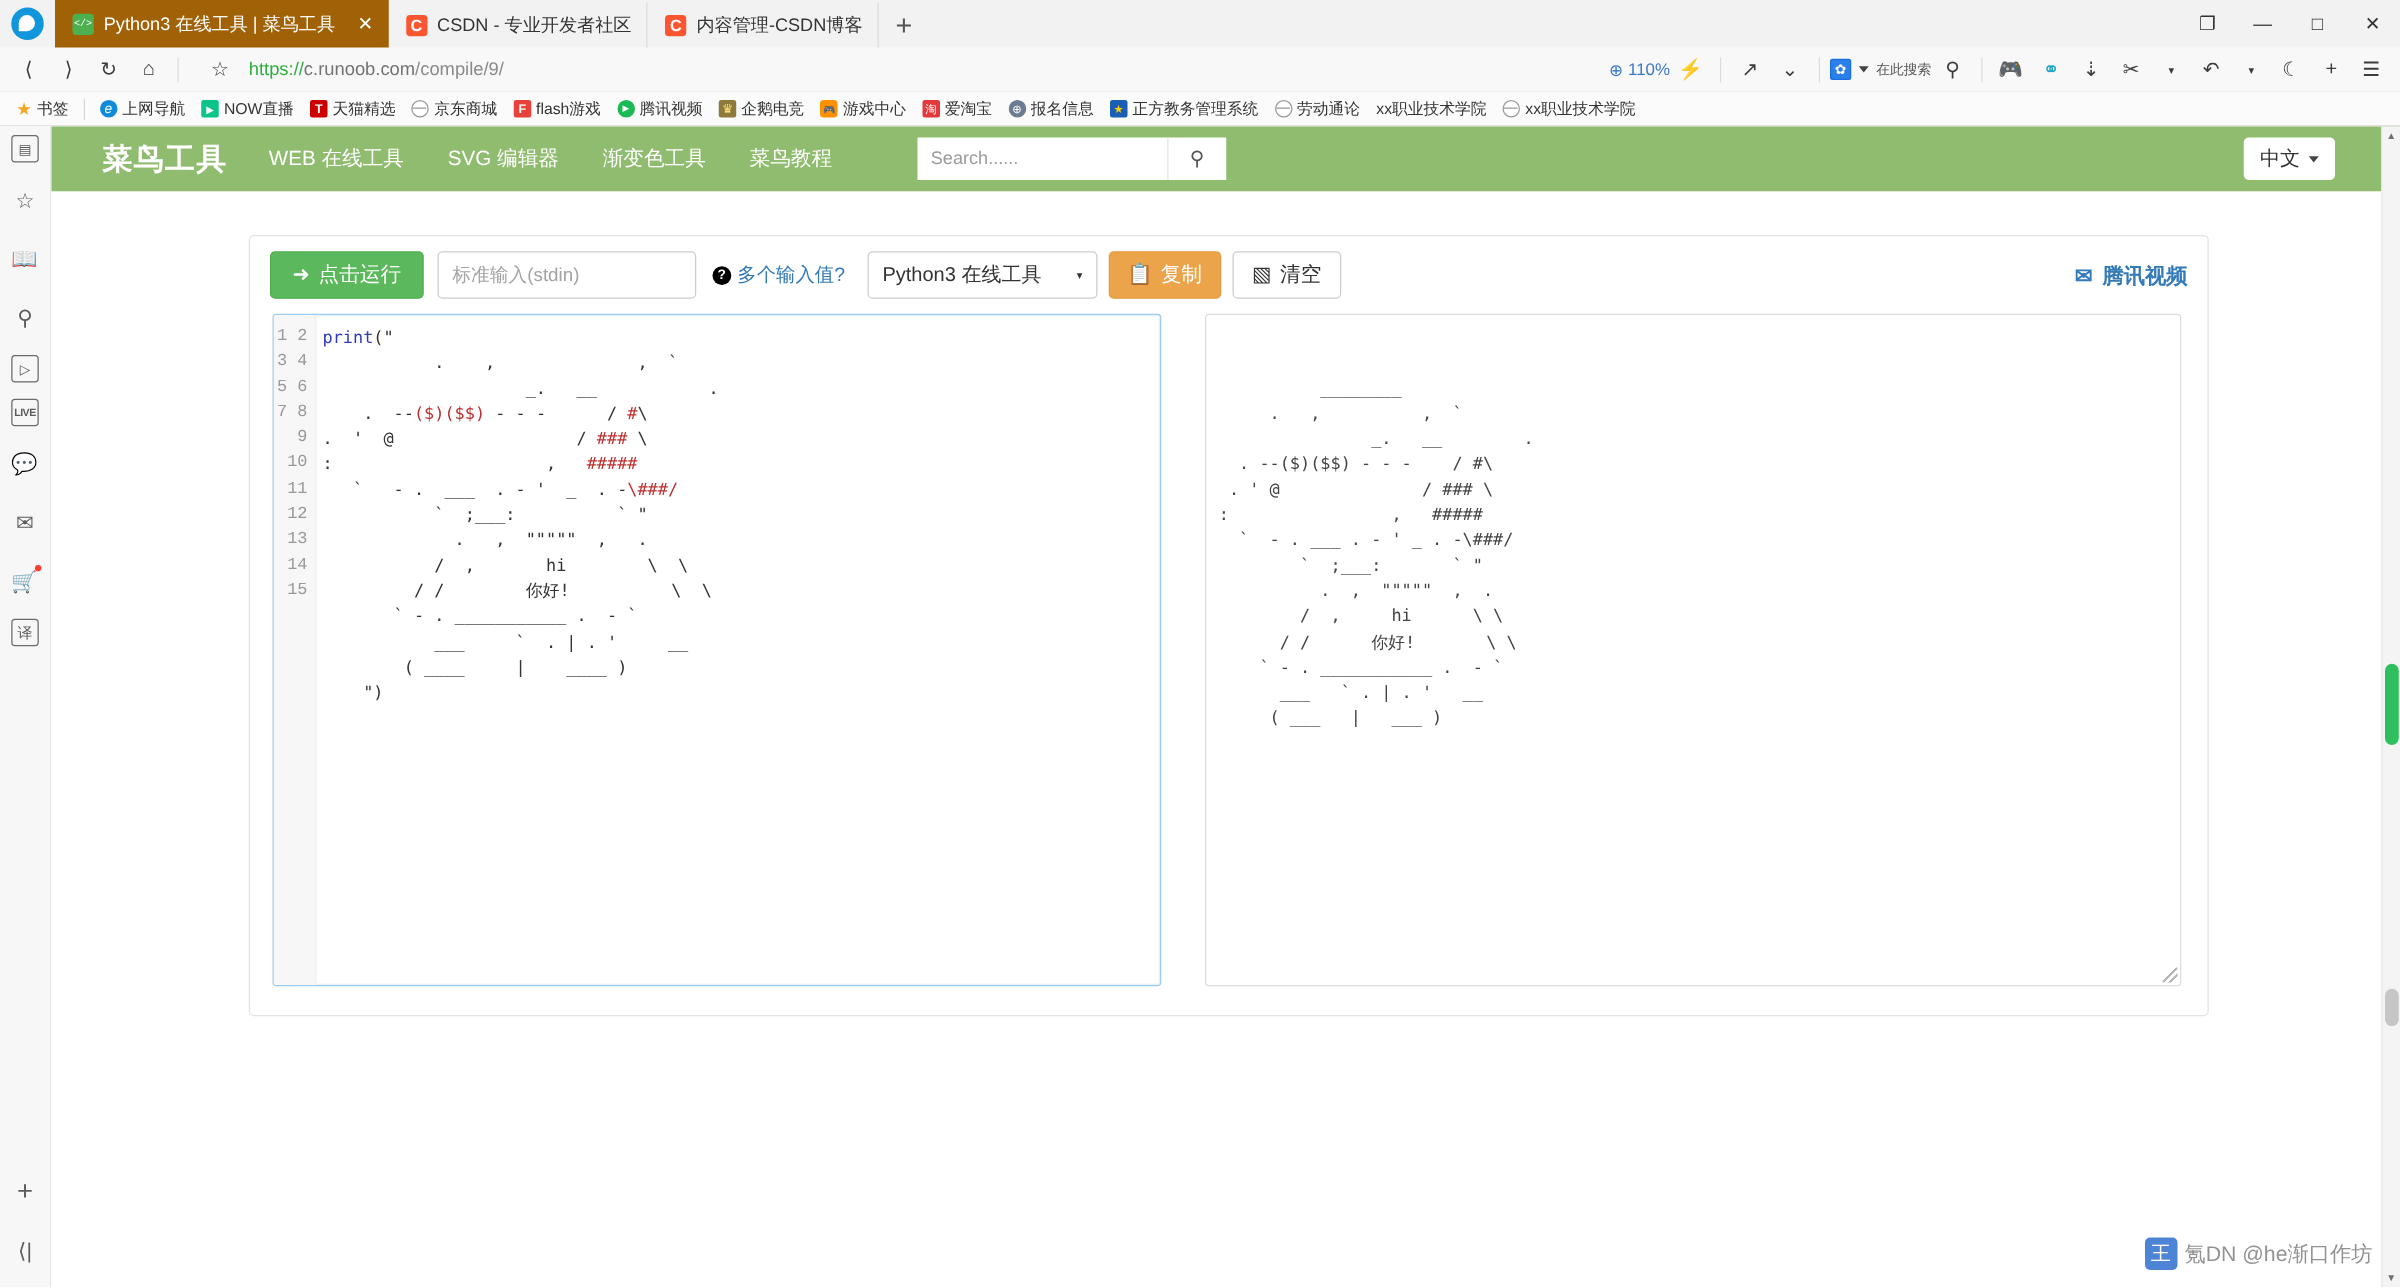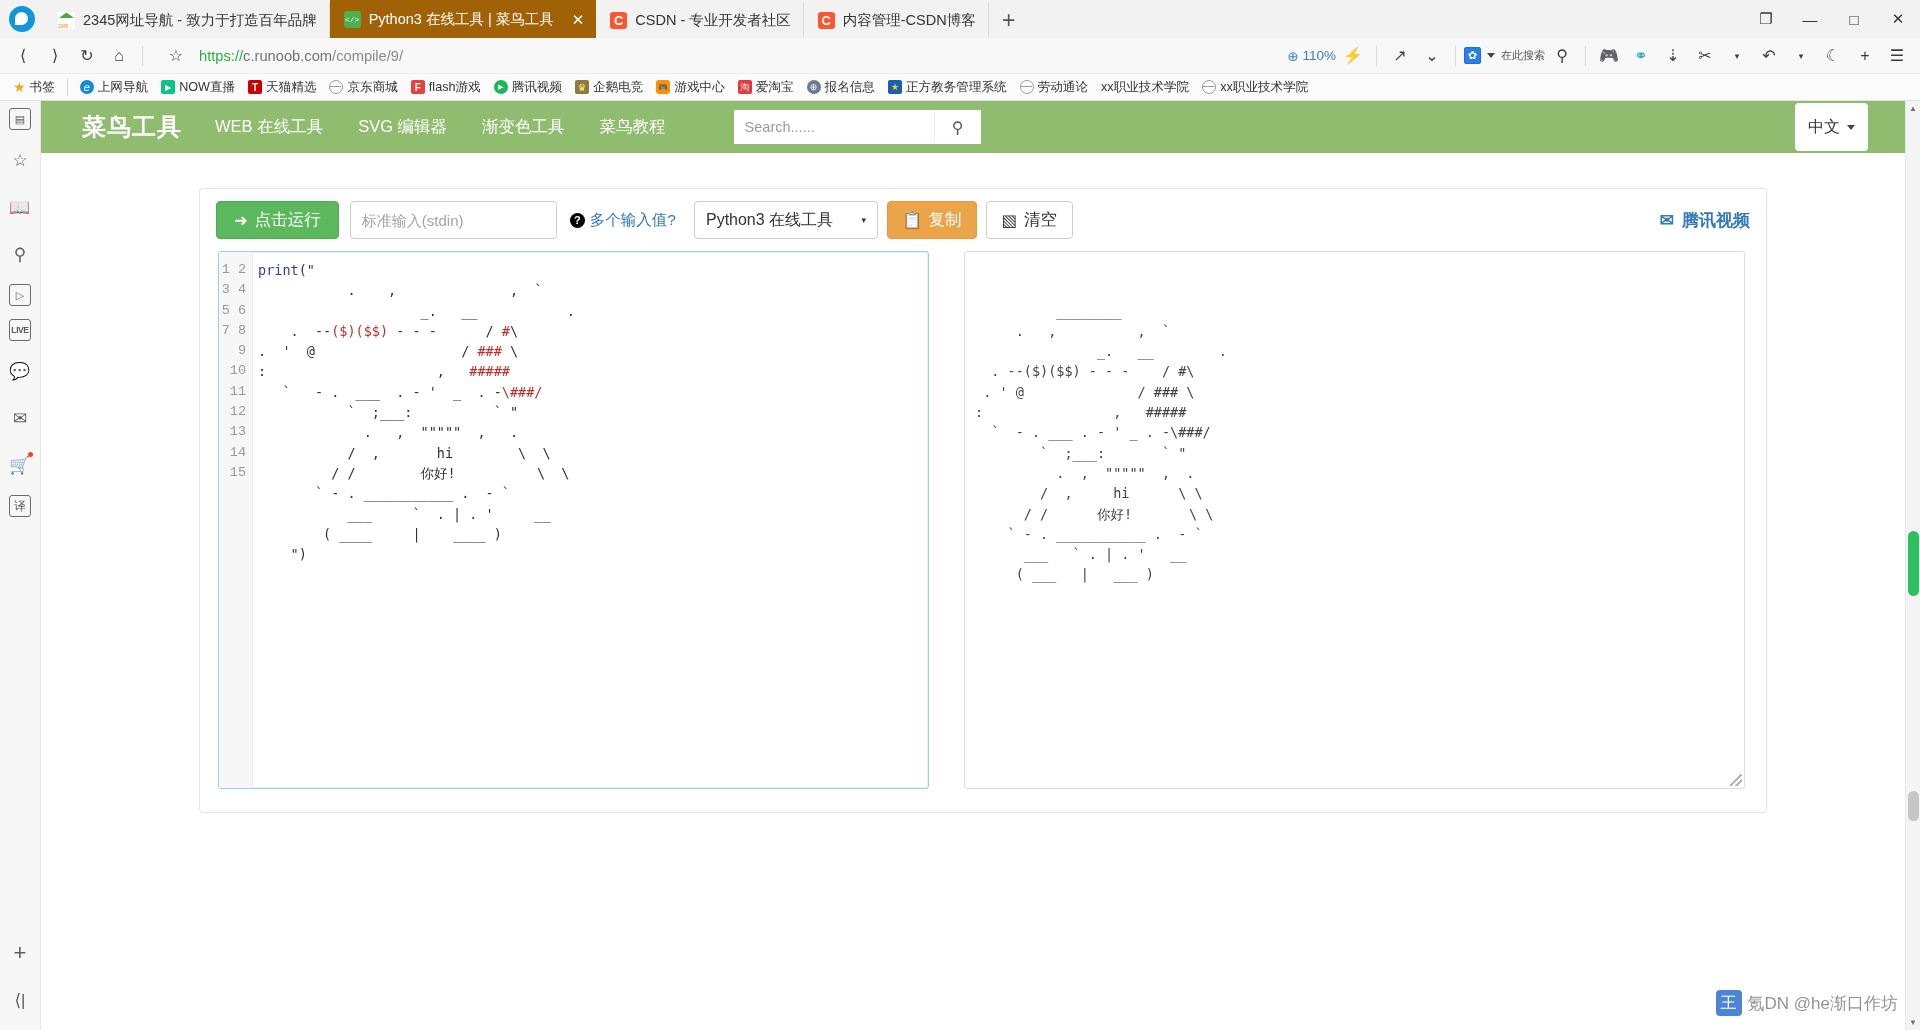--- a/index.html
+++ b/index.html
@@ -199,21 +199,21 @@
     background:#fff; padding:0 11px; font-size:14.5px; color:#333;
     font-family:"Liberation Sans",sans-serif;
   }
   .hsearch input::placeholder{ color:#9b9b9b; }
   .hsbtn{
     width:47px;height:34px;background:#ffffff;display:flex;align-items:center;
     justify-content:center;color:#555;font-size:16px;border-left:1px solid #eee;
   }
   .langbtn{
     margin-left:auto; margin-right:52px;
-    background:#ffffff; height:48px; min-width:73px; border-radius:4px;
+    background:#ffffff; height:34px; min-width:73px; border-radius:4px;
     display:flex;align-items:center;justify-content:center;gap:7px;
     color:#333;font-size:16px;
   }
   .caret{ width:0;height:0;border-left:4.5px solid transparent;border-right:4.5px solid transparent;border-top:5.5px solid #444; }
 
   .content-wrap{ padding:35px 0 0 0; }
   .card{
     margin:0 153px 0 158px; background:#fff;
     border:1px solid #e3e3e3; border-radius:4px;
   }
@@ -327,24 +327,20 @@
 </head>
 <body>
 
 <div id="browser">
 
   <div class="tabstrip">
     <div class="logo-badge">
       <div class="logo-circle"></div>
     </div>
     <div class="tabs">
-      <div class="tab">
-        <span class="favicon fav-2345"></span>
-        <span class="label">2345网址导航 - 致力于打造百年品牌</span>
-      </div>
       <div class="tab active">
         <span class="favicon fav-runoob"></span>
         <span class="label">Python3 在线工具 | 菜鸟工具</span>
         <span class="tclose">✕</span>
       </div>
       <div class="tab">
         <span class="favicon fav-csdn"></span>
         <span class="label">CSDN - 专业开发者社区</span>
       </div>
       <div class="tab">

